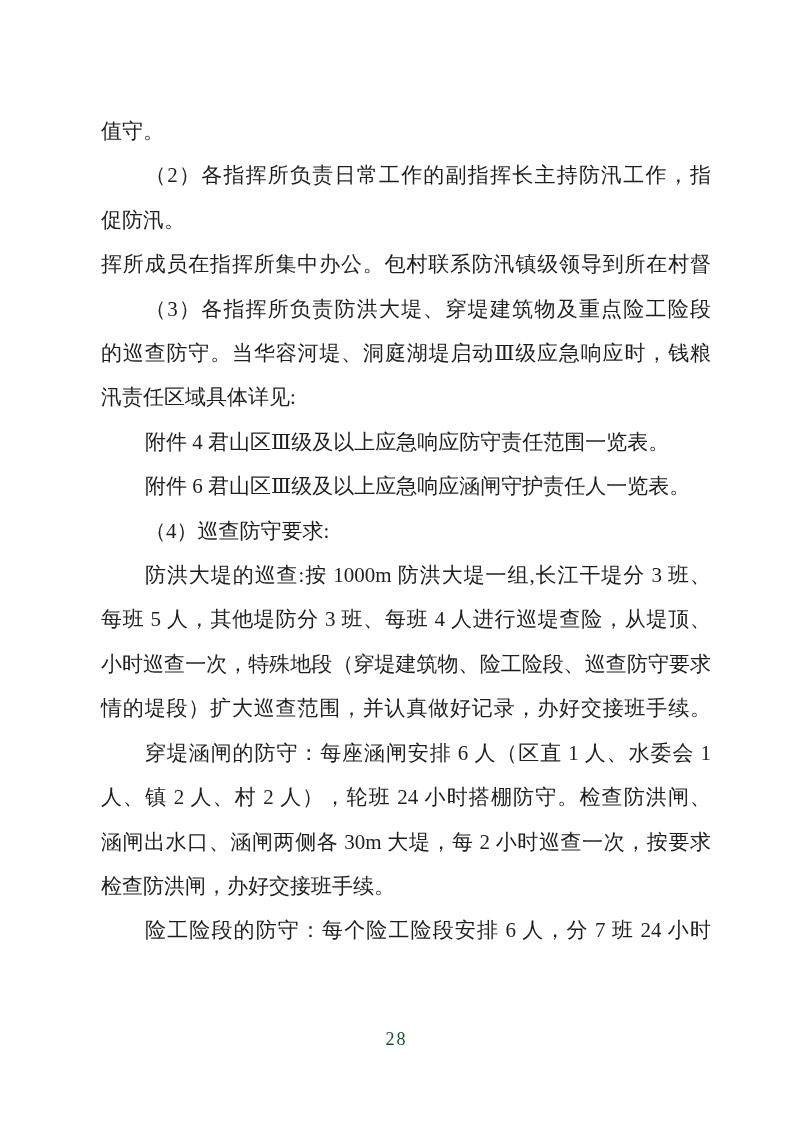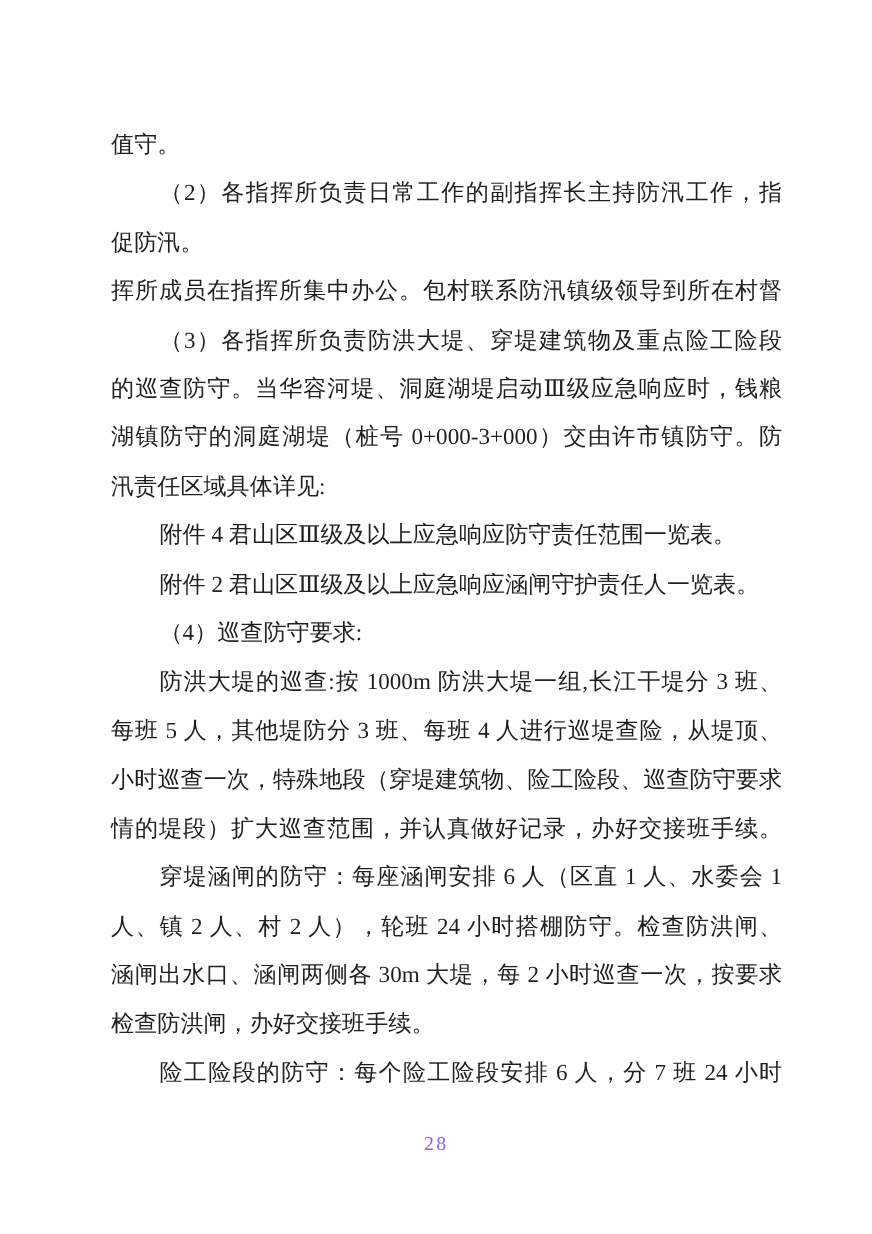--- a/index.html
+++ b/index.html
@@ -44,38 +44,37 @@
   .footer {
     position: absolute;
     left: 0;
     top: 1029px;
     width: 100%;
     text-align: center;
   }
   .page-num {
     font-size: 18px;
     letter-spacing: 2px;
-    color: #8b5cf6;
+    color: #14532d;
   }
 </style>
 </head>
 <body>
 
 <div class="page">
   <div class="text-block">
     <p class="line">值守。</p>
     <p class="line ind jfy">（2）各指挥所负责日常工作的副指挥长主持防汛工作，指</p>
     <p class="line">促防汛。</p>
     <p class="line jfy">挥所成员在指挥所集中办公。包村联系防汛镇级领导到所在村督</p>
     <p class="line ind jfy">（3）各指挥所负责防洪大堤、穿堤建筑物及重点险工险段</p>
     <p class="line jfy">的巡查防守。当华容河堤、洞庭湖堤启动Ⅲ级应急响应时，钱粮</p>
-    <p class="line jfy">湖镇防守的洞庭湖堤（桩号 0+000-3+000）交由许市镇防守。防</p>
     <p class="line">汛责任区域具体详见:</p>
     <p class="line ind">附件 4 君山区Ⅲ级及以上应急响应防守责任范围一览表。</p>
-    <p class="line ind">附件 2 君山区Ⅲ级及以上应急响应涵闸守护责任人一览表。</p>
+    <p class="line ind">附件 6 君山区Ⅲ级及以上应急响应涵闸守护责任人一览表。</p>
     <p class="line ind">（4）巡查防守要求:</p>
     <p class="line ind jfy">防洪大堤的巡查:按 1000m 防洪大堤一组,长江干堤分 3 班、</p>
     <p class="line jfy">每班 5 人，其他堤防分 3 班、每班 4 人进行巡堤查险，从堤顶、</p>
     <p class="line jfy">小时巡查一次，特殊地段（穿堤建筑物、险工险段、巡查防守要求</p>
     <p class="line jfy">情的堤段）扩大巡查范围，并认真做好记录，办好交接班手续。</p>
     <p class="line ind jfy">穿堤涵闸的防守：每座涵闸安排 6 人（区直 1 人、水委会 1</p>
     <p class="line jfy">人、镇 2 人、村 2 人），轮班 24 小时搭棚防守。检查防洪闸、</p>
     <p class="line jfy">涵闸出水口、涵闸两侧各 30m 大堤，每 2 小时巡查一次，按要求</p>
     <p class="line">检查防洪闸，办好交接班手续。</p>
     <p class="line ind jfy">险工险段的防守：每个险工险段安排 6 人，分 7 班 24 小时</p>

